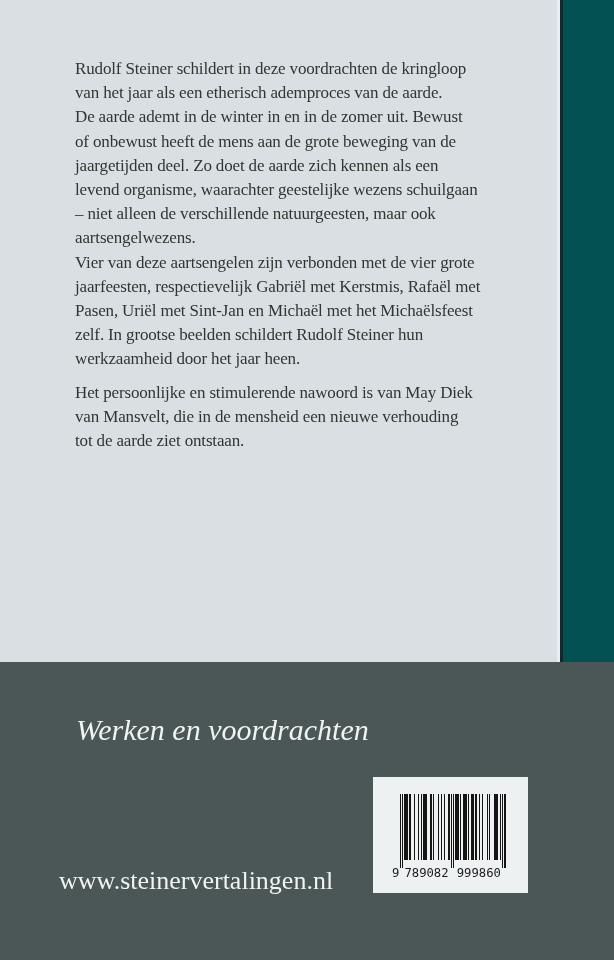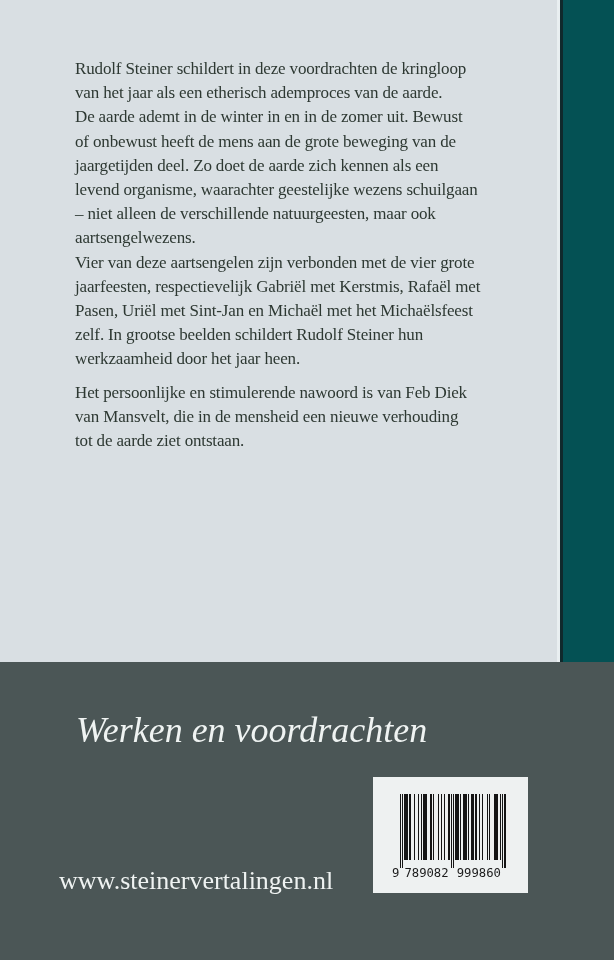--- a/index.html
+++ b/index.html
@@ -30,21 +30,21 @@
   .spine {
     position: absolute; left: 563px; top: 0; width: 51px; height: 662px;
     background: var(--spine, #045154);
   }
   .bottom-section {
     position: absolute; left: 0; top: 662px; width: 614px; height: 298px;
     background: var(--bottom-bg, #4b5656);
   }
   .series-title {
     position: absolute; left: 76px; top: 50px;
-    font-style: italic; font-size: 36px; line-height: 36px;
+    font-style: italic; font-size: 30px; line-height: 36px;
     color: var(--light-text, #eff3f2);
   }
   .barcode-box {
     position: absolute; left: 373px; top: 115px; width: 155px; height: 116px;
     background: var(--barcode-box-bg, #eef1f1);
     display: flex; align-items: center; justify-content: center;
   }
   .barcode-box svg { display: block; }
   .website {
     position: absolute; left: 59px; top: 204px;
@@ -62,21 +62,21 @@
 of onbewust heeft de mens aan de grote beweging van de
 jaargetijden deel. Zo doet de aarde zich kennen als een
 levend organisme, waarachter geestelijke wezens schuilgaan
 – niet alleen de verschillende natuurgeesten, maar ook
 aartsengelwezens.
 Vier van deze aartsengelen zijn verbonden met de vier grote
 jaarfeesten, respectievelijk Gabriël met Kerstmis, Rafaël met
 Pasen, Uriël met Sint-Jan en Michaël met het Michaëlsfeest
 zelf. In grootse beelden schildert Rudolf Steiner hun
 werkzaamheid door het jaar heen.</p>
-    <p>Het persoonlijke en stimulerende nawoord is van Feb Diek
+    <p>Het persoonlijke en stimulerende nawoord is van May Diek
 van Mansvelt, die in de mensheid een nieuwe verhouding
 tot de aarde ziet ontstaan.</p>
   </div>
   <div class="spine-highlight"></div>
   <div class="spine-shadow"></div>
   <div class="spine"></div>
 </div>
 
 <div class="bottom-section">
   <div class="series-title">Werken en voordrachten</div>

